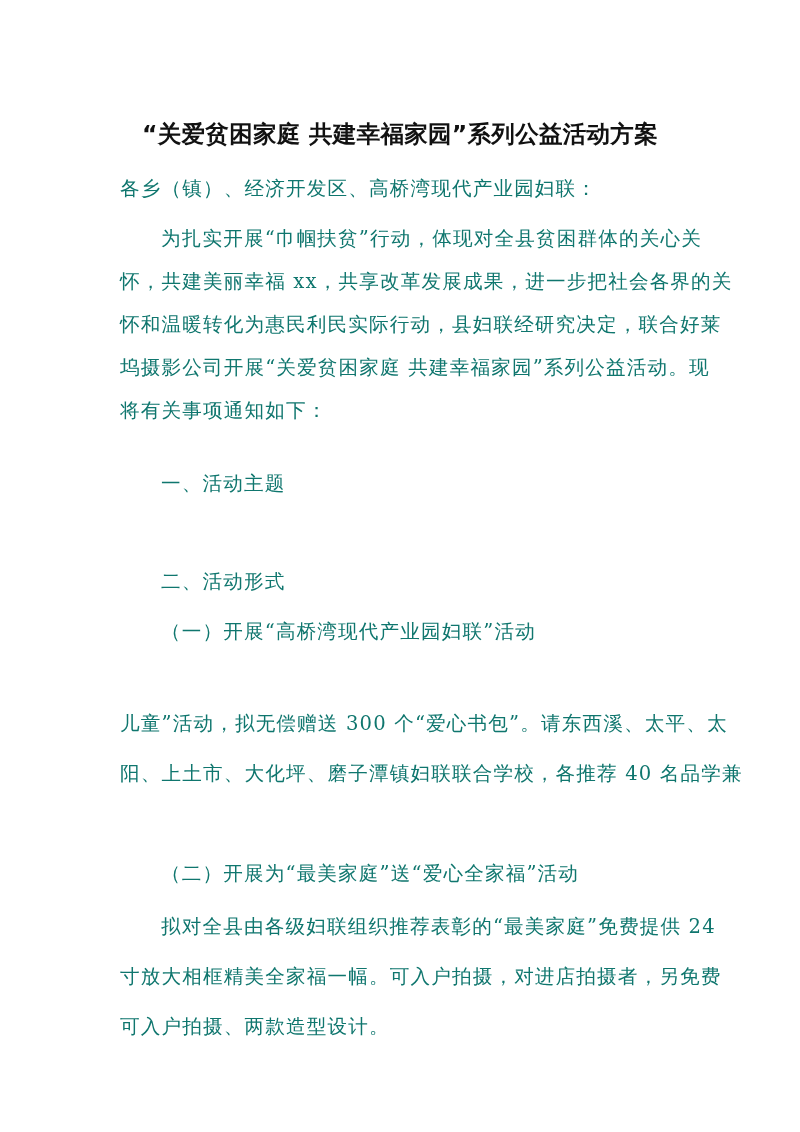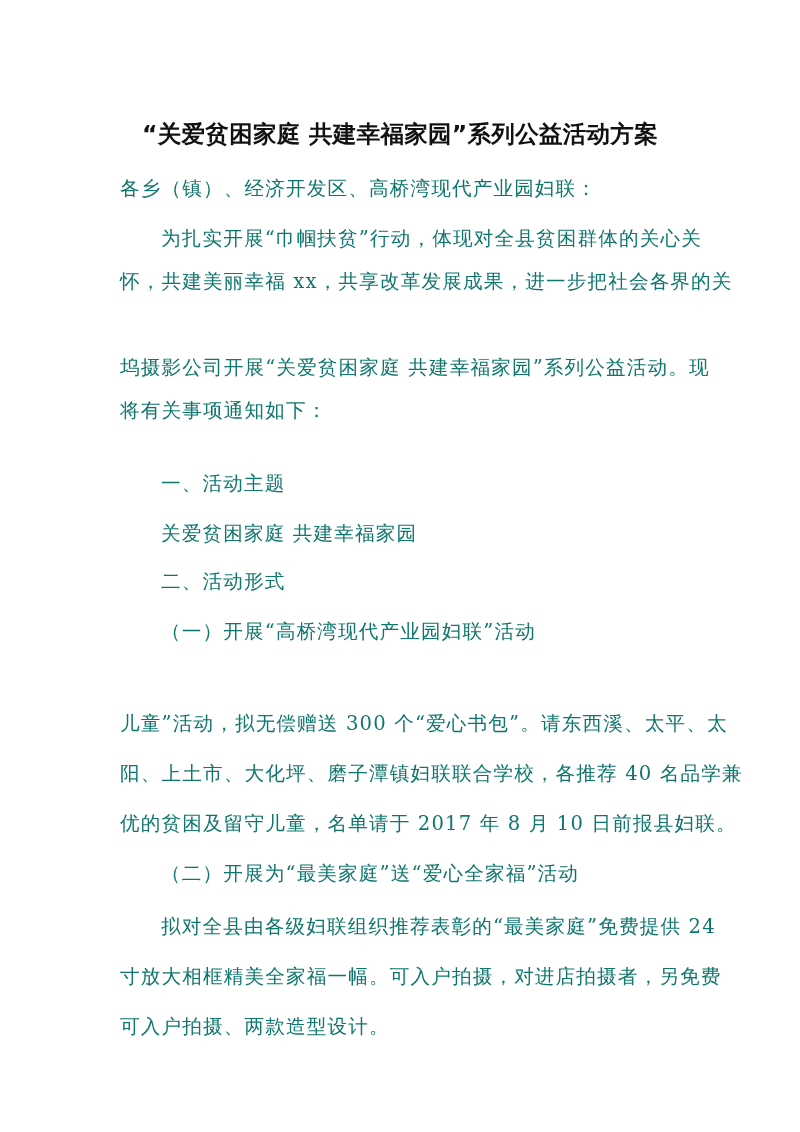--- a/index.html
+++ b/index.html
@@ -49,30 +49,29 @@
 </head>
 <body>
 
 <div class="page">
   <div class="title">“关爱贫困家庭  共建幸福家园”系列公益活动方案</div>
 
   <div class="line" style="top:160px">各乡（镇）、经济开发区、高桥湾现代产业园妇联：</div>
 
   <div class="line" style="top:253px">怀，共建美丽幸福 xx，共享改革发展成果，进一步把社会各界的关</div>
   <div class="line indent" style="top:210px">为扎实开展“巾帼扶贫”行动，体现对全县贫困群体的关心关</div>
+  <div class="line" style="top:296px">怀和温暖转化为惠民利民实际行动，县妇联经研究决定，联合好莱</div>
   <div class="line" style="top:339px">坞摄影公司开展“关爱贫困家庭  共建幸福家园”系列公益活动。现</div>
   <div class="line" style="top:382px">将有关事项通知如下：</div>
 
   <div class="line indent" style="top:455px">一、活动主题</div>
-  <div class="line indent" style="top:505px">关爱贫困家庭    共建幸福家园</div>
 
   <div class="line indent" style="top:553px">二、活动形式</div>
 
   <div class="line indent" style="top:603px">（一）开展“高桥湾现代产业园妇联”活动</div>
   <div class="line" style="top:695px">儿童”活动，拟无偿赠送 300 个“爱心书包”。请东西溪、太平、太</div>
   <div class="line" style="top:745px">阳、上土市、大化坪、磨子潭镇妇联联合学校，各推荐 40 名品学兼</div>
-  <div class="line" style="top:795px">优的贫困及留守儿童，名单请于 2017 年 8 月 10 日前报县妇联。</div>
 
   <div class="line indent" style="top:845px">（二）开展为“最美家庭”送“爱心全家福”活动</div>
   <div class="line indent" style="top:898px">拟对全县由各级妇联组织推荐表彰的“最美家庭”免费提供 24</div>
   <div class="line" style="top:948px">寸放大相框精美全家福一幅。可入户拍摄，对进店拍摄者，另免费</div>
   <div class="line" style="top:998px">可入户拍摄、两款造型设计。</div>
 </div>
 
 </body></html>

